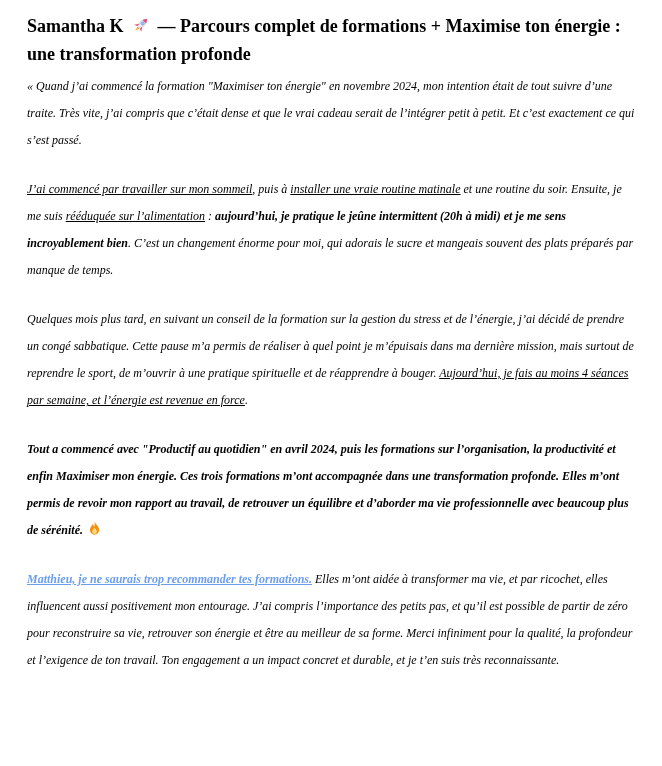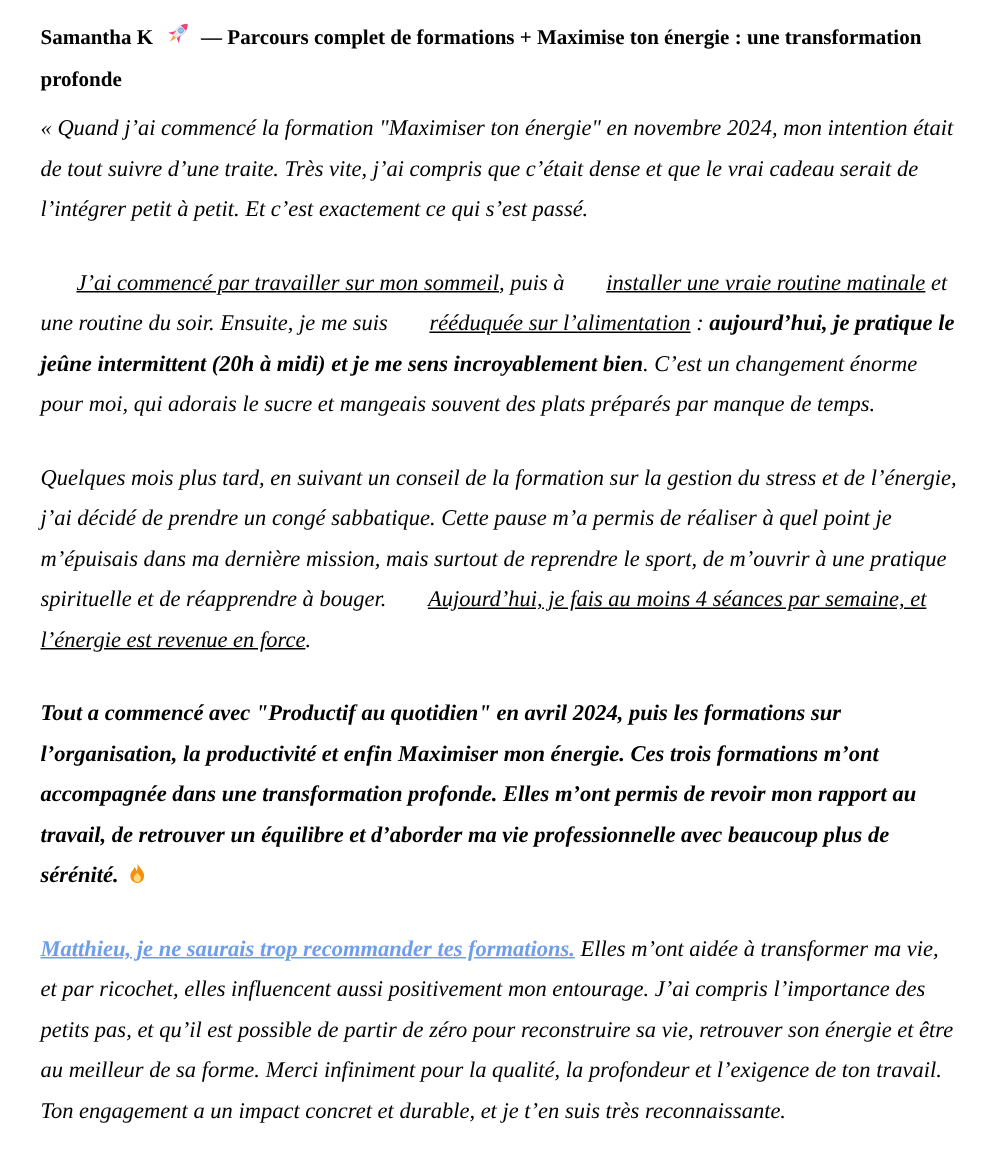--- a/index.html
+++ b/index.html
@@ -7,34 +7,34 @@
   body {
     width: 662px;
     height: 766px;
     background: var(--bg, #ffffff);
     color: var(--fg, #000000);
     font-family: "Liberation Serif", "DejaVu Serif", serif;
     overflow: hidden;
   }
   .doc { padding: 12px 24px 0 27px; }
   .title {
-    font-size: 14px;
+    font-size: 18px;
     font-weight: bold;
     font-style: normal;
     line-height: 28px;
     margin: 0 0 5px 0;
   }
   .para {
-    font-size: 15px;
+    font-size: 12px;
     font-style: italic;
     line-height: 27px;
     margin: 0 0 22px 0;
   }
   .seg-n { font-style: inherit; }
-  .seg-u { text-decoration: underline; margin-left: 24px; }
+  .seg-u { text-decoration: underline; }
   .seg-b { font-weight: bold; }
   a.seg-link {
     color: var(--link, #6d9eeb);
     text-decoration: underline;
     cursor: pointer;
     font-weight: bold;
   }
   .seg-emoji { font-style: normal; display: inline-block; }
   .seg-emoji svg { width: 17px; height: 17px; vertical-align: -3px; }
   .title .seg-emoji svg { width: 21px; height: 21px; vertical-align: -4px; margin: 0 2px; }

